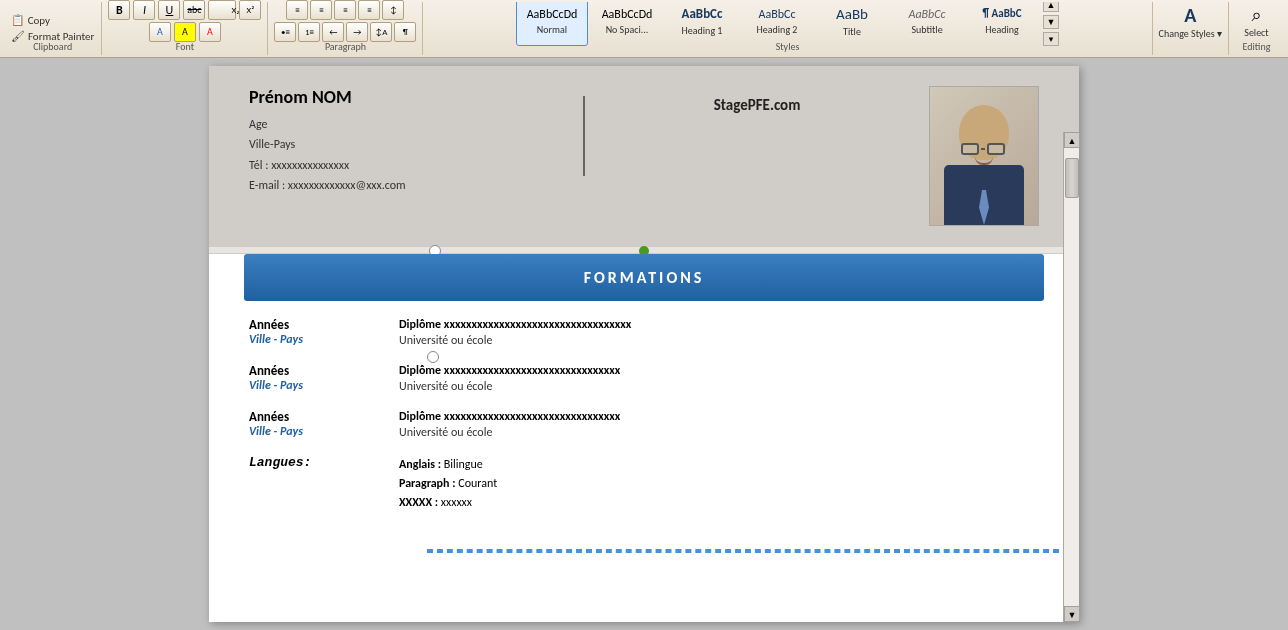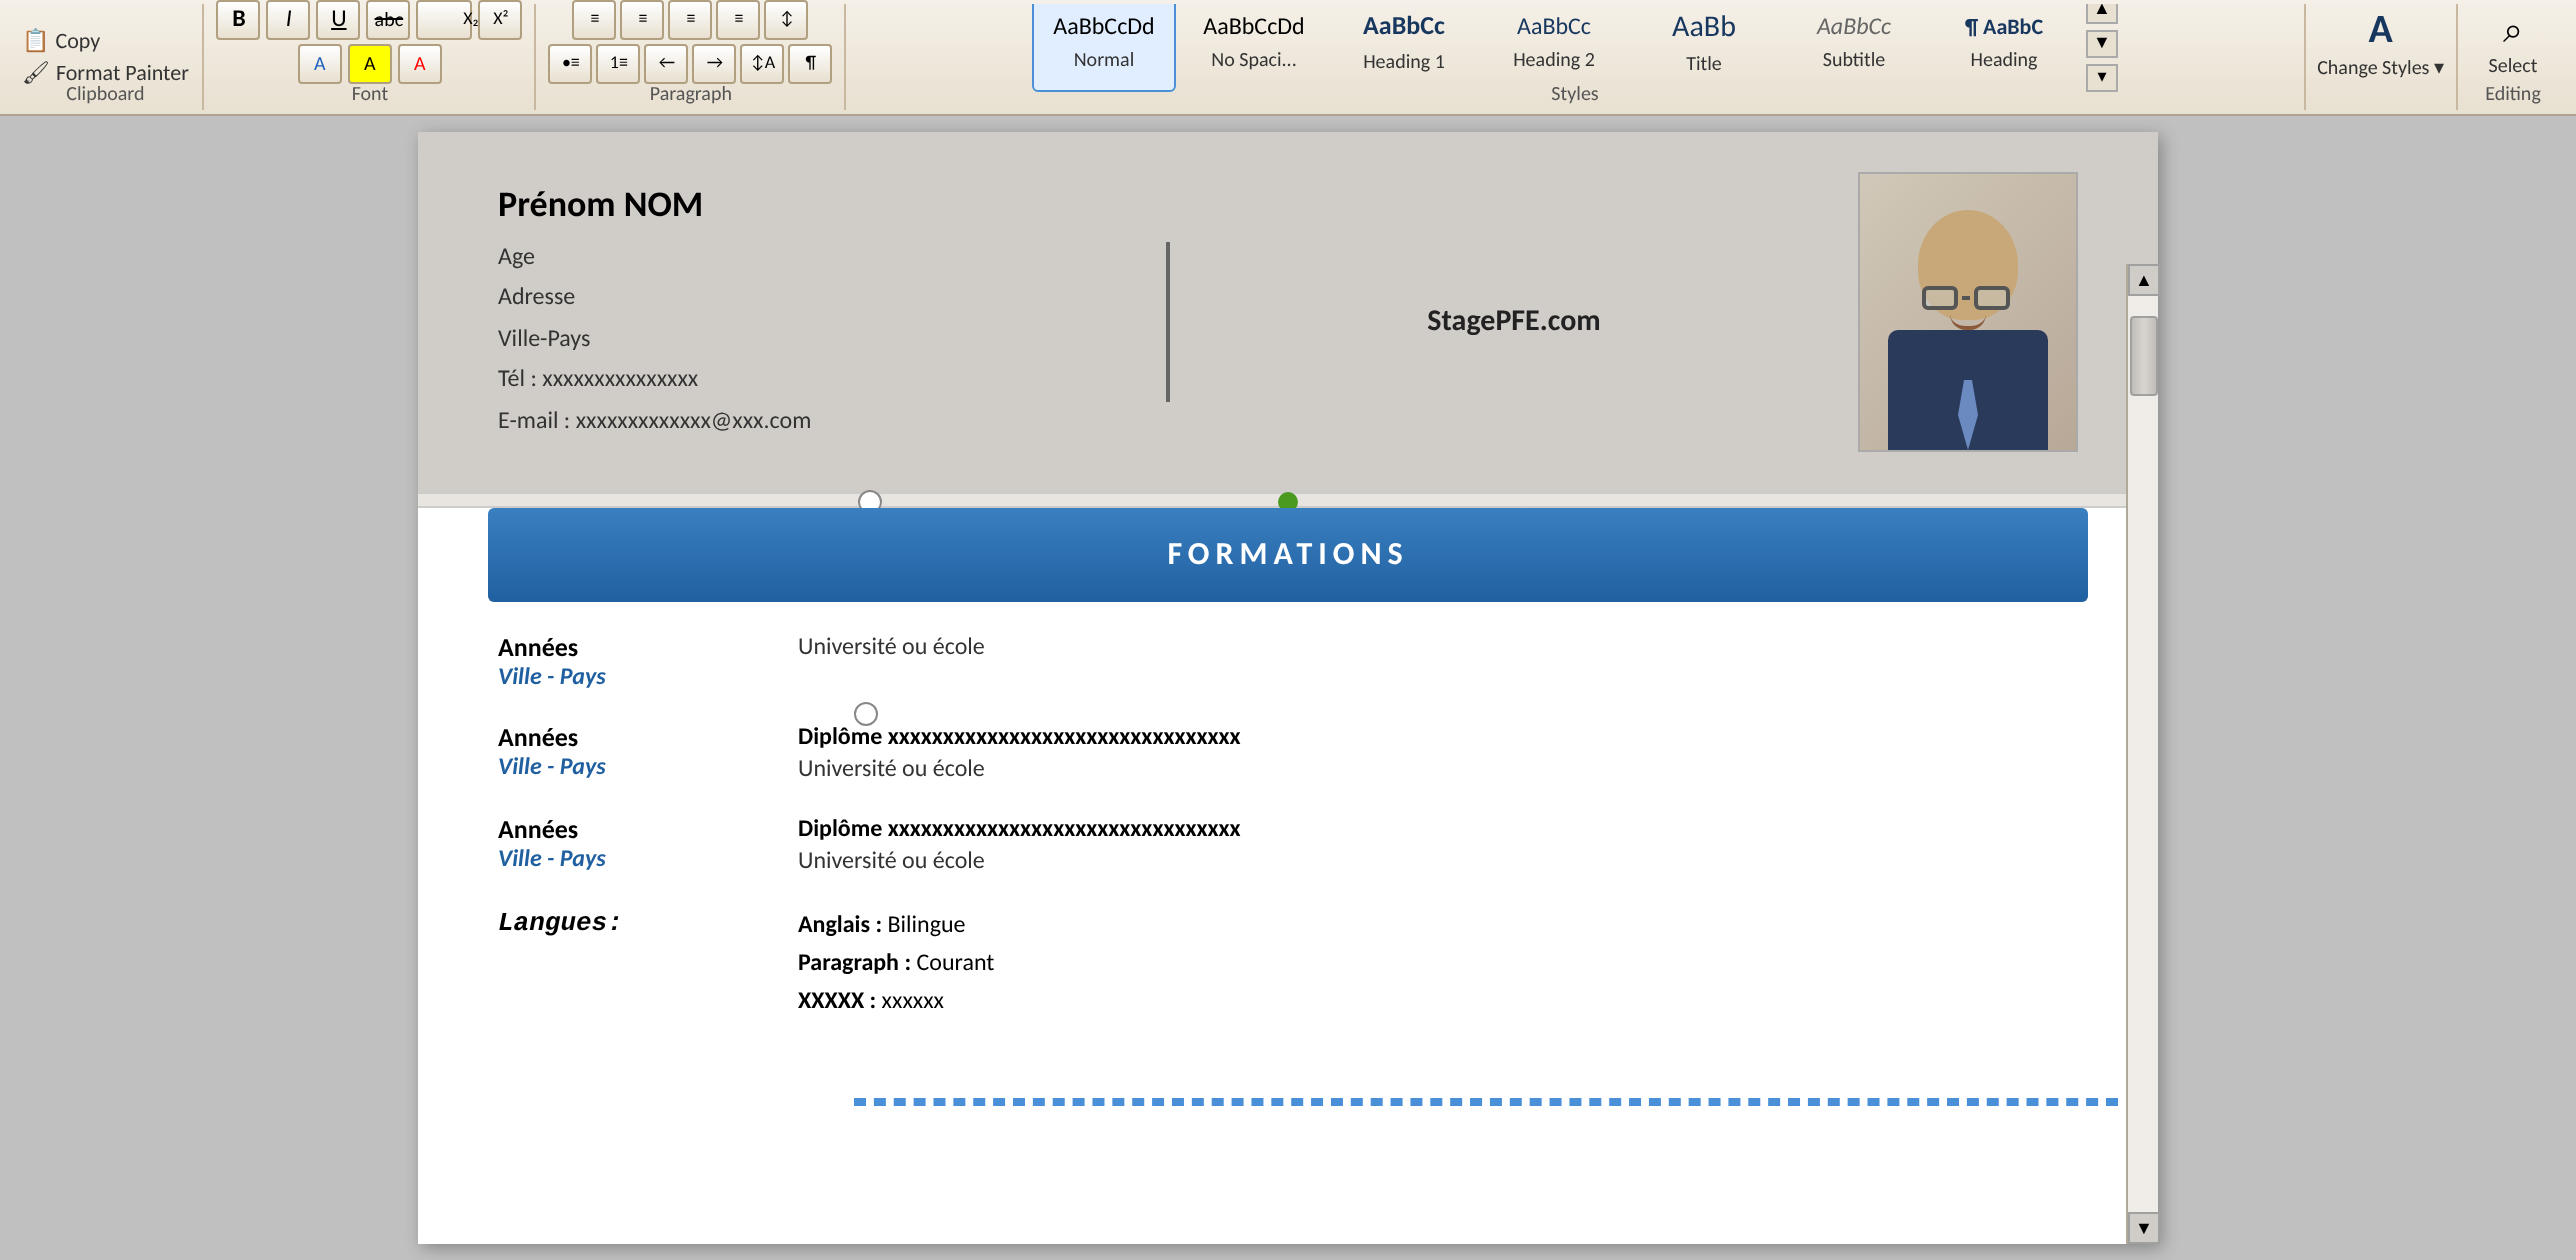--- a/index.html
+++ b/index.html
@@ -182,21 +182,21 @@
       min-height: 550px;
       box-shadow: 2px 2px 8px rgba(0,0,0,0.3);
       position: relative;
     }
 
     
     .doc-header {
       background: #d0cdc8;
       padding: 20px 40px 20px 40px;
       display: flex;
-      align-items: center;
+      align-items: flex-start;
       gap: 20px;
     }
 
     .header-left {
       flex: 1;
     }
 
     .header-name {
       font-size: 18px;
       font-weight: bold;
@@ -605,21 +605,20 @@
 </div>
 
 <div class="content-area">
   <div class="document">
 
     <div class="doc-header">
       <div class="header-left">
         <div class="header-name">Prénom NOM</div>
         <div class="header-details">
           <div>Age</div>
-          <div>Adresse</div>
           <div>Ville-Pays</div>
           <div>Tél :  xxxxxxxxxxxxxxx</div>
           <div>E-mail :  xxxxxxxxxxxxx@xxx.com</div>
         </div>
       </div>
       <div class="header-bracket"></div>
       <div class="header-center">
         <div class="site-name">StagePFE.com</div>
       </div>
       <div class="header-photo">
@@ -654,20 +653,21 @@
       <div class="formations-header">
         <div class="formations-title">FORMATIONS</div>
       </div>
 
       <div class="formation-entry">
         <div class="formation-left">
           <div class="formation-year">Années</div>
           <div class="formation-city">Ville - Pays</div>
         </div>
         <div class="formation-right">
+          <div class="formation-diploma">Diplôme xxxxxxxxxxxxxxxxxxxxxxxxxxxxxxxxxx</div>
           <div class="formation-school">Université ou école</div>
         </div>
       </div>
 
       <div class="formation-entry">
         <div class="formation-left">
           <div class="formation-year">Années</div>
           <div class="formation-city">Ville - Pays</div>
         </div>
         <div class="formation-right">

